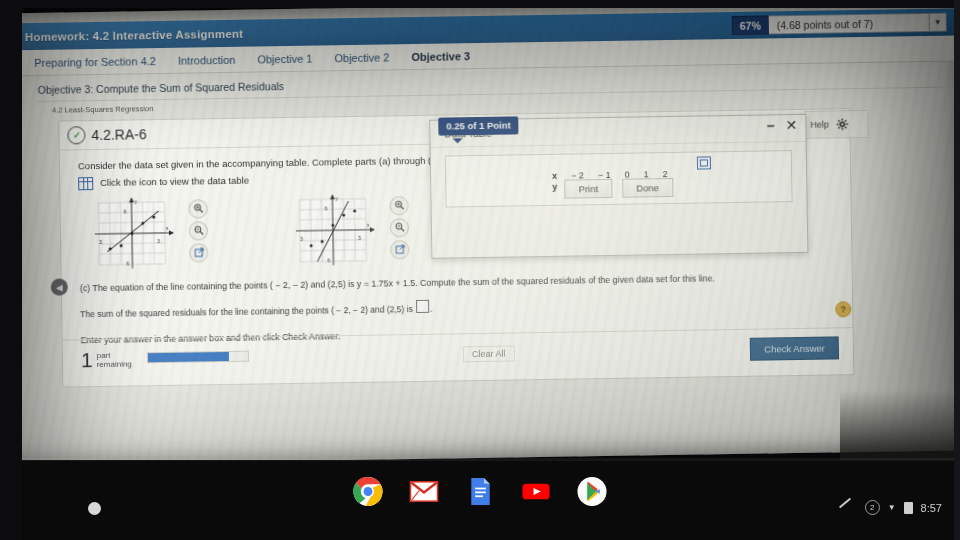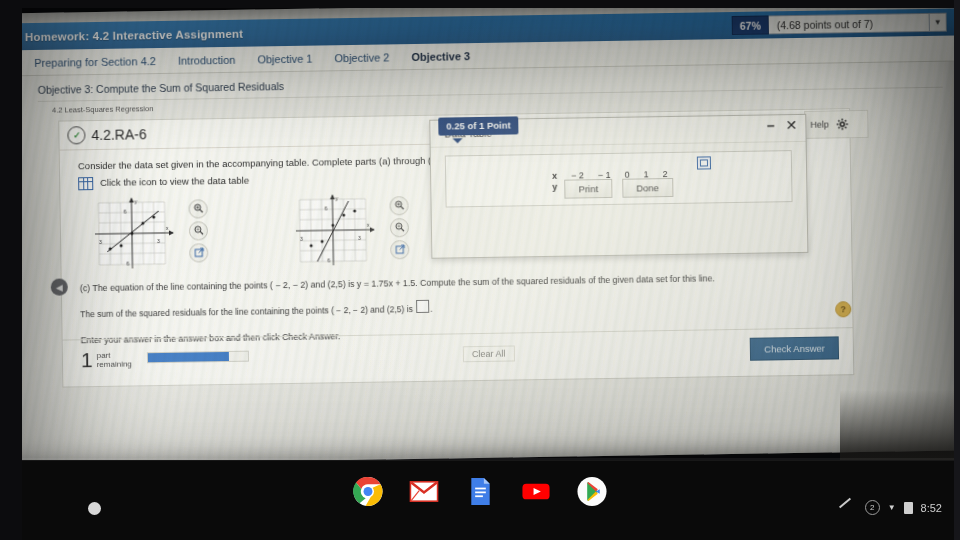--- a/index.html
+++ b/index.html
@@ -706,21 +706,21 @@
       </div>
 
     </div>
 
     <div id="stylus"></div>
 
     <div id="tray">
       <span class="tchip">2</span>
       <span style="font-size:8px">▼</span>
       <span id="battery"></span>
-      <span>8:52</span>
+      <span>8:57</span>
     </div>
   </div>
 
   <div id="desk"></div>
   <div id="bezel-left"></div>
   <div id="bezel-top"></div>
   <div id="bezel-right"></div>
   <div class="vignette"></div>
 </div>
 

